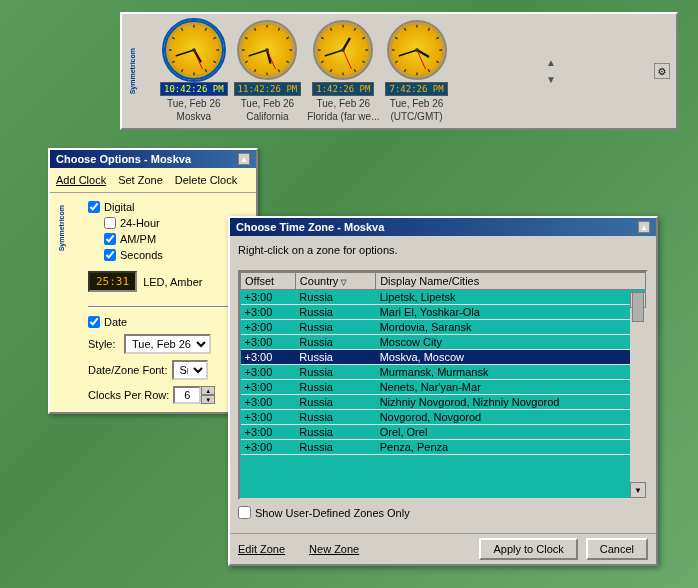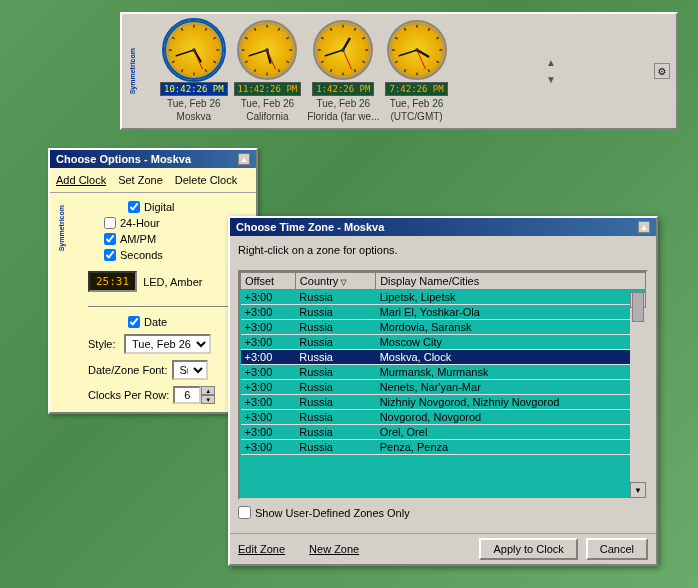--- a/index.html
+++ b/index.html
@@ -50,21 +50,21 @@
       background: radial-gradient(circle, #f5d020 0%, #e8a800 60%, #c88000 100%);
       border: 2px solid #888;
       position: relative;
       overflow: hidden;
     }
     .clock-face svg {
       width: 100%;
       height: 100%;
     }
     .clock-display {
-      background: #14532d;
+      background: #0c4a6e;
       color: #ffaa00;
       font-family: monospace;
       font-size: 9px;
       padding: 1px 3px;
       border: 1px solid #555;
       white-space: nowrap;
     }
     .clock-label {
       font-size: 10px;
       color: #333;
@@ -166,21 +166,20 @@
       flex: 1;
       display: flex;
       flex-direction: column;
       gap: 4px;
     }
     .checkbox-row {
       display: flex;
       align-items: center;
       gap: 4px;
       font-size: 11px;
-      margin-left: 40px;
     }
     .checkbox-row input[type=checkbox] {
       width: 12px;
       height: 12px;
     }
     .indent {
       margin-left: 16px;
     }
     .led-preview {
       background: #1a1a00;
@@ -583,21 +582,21 @@
               <td>Mordovia, Saransk</td>
             </tr>
             <tr>
               <td>+3:00</td>
               <td>Russia</td>
               <td>Moscow City</td>
             </tr>
             <tr class="selected">
               <td>+3:00</td>
               <td>Russia</td>
-              <td>Moskva, Clock</td>
+              <td>Moskva, Moscow</td>
             </tr>
             <tr>
               <td>+3:00</td>
               <td>Russia</td>
               <td>Murmansk, Murmansk</td>
             </tr>
             <tr>
               <td>+3:00</td>
               <td>Russia</td>
               <td>Nenets, Nar'yan-Mar</td>

